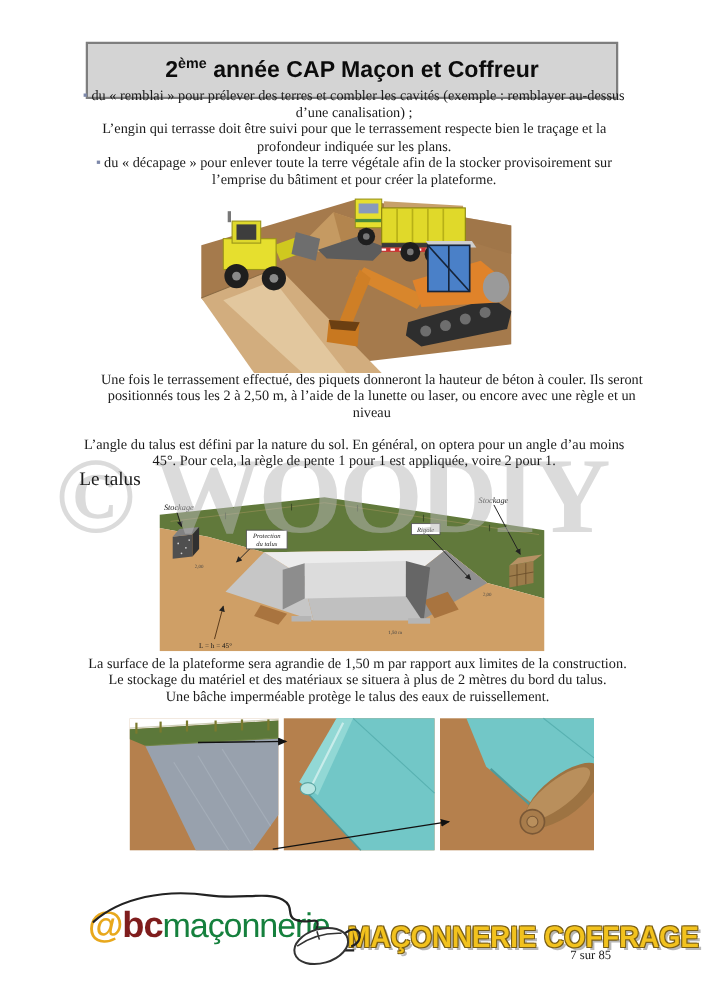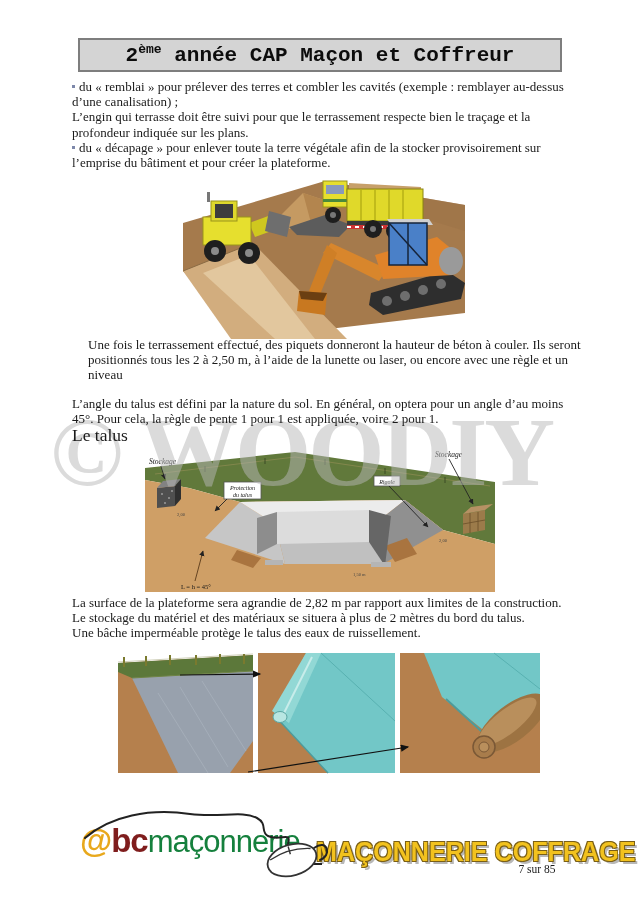--- a/index.html
+++ b/index.html
@@ -1,29 +1,29 @@
 <!DOCTYPE html>
 <html><head>
 <meta charset="utf-8">
 <style>
   html,body { margin:0; padding:0; background:#ffffff; }
   .page {
     position:relative; width:640px; height:906px; background:#fff;
     font-family:"Liberation Serif", serif; color:#1a1a1a; overflow:hidden;
   }
   .header-box {
-    position:absolute; left:78px; top:38px; width:484px; height:34px;
+    position:absolute; left:78px; top:38px; width:484px; height:52px;
     background:#d4d4d4; border:2px solid #7e7e7e; box-sizing:border-box;
     display:flex; align-items:center; justify-content:center;
-    font-family:Liberation Mono, monospace; font-weight:bold; font-size:21px; color:#0c0c0c;
+    font-family:Liberation Sans, sans-serif; font-weight:bold; font-size:21px; color:#0c0c0c;
     z-index:3;
   }
   .header-box sup { font-size:13px; vertical-align:super; line-height:0; }
   .tblock { position:absolute; left:72px; width:500px; font-size:13px; line-height:15.2px; z-index:3; }
-  .tblock p { margin:0; }
+  .tblock p { margin:0;text-align:center; }
   .blt {
     display:inline-block; width:3px; height:3px; background:#7d88aa;
     margin-right:4px; vertical-align:3px;
   }
   .h-talus { position:absolute; left:72px; top:389px; font-size:17.5px; line-height:20px; z-index:3;margin-top:36px; }
   .fig { position:absolute; z-index:1; }
   .watermark {
     position:absolute; left:50px; top:396px; width:560px; height:115px;
     font-family:Liberation Serif, serif; font-weight:bold; font-size:98px;
     letter-spacing:-3px; color:rgba(184,184,184,0.50); z-index:2;
@@ -195,21 +195,21 @@
       <line x1="244" y1="38" x2="283" y2="79" stroke="#222" stroke-width="0.9" marker-end="url(#ah2)"></line>
       <text x="36" y="141" font-size="6.5" font-style="normal">L = h = 45°</text>
       <line x1="50" y1="133" x2="58" y2="103" stroke="#5a3a1a" stroke-width="0.9" marker-end="url(#ah2)"></line>
       <text x="32" y="68" font-size="4.5" font-style="normal" fill="#444">2,00</text>
       <text x="294" y="94" font-size="4.5" font-style="normal" fill="#444">2,00</text>
       <text x="208" y="128" font-size="4.5" font-style="normal" fill="#444">1,50 m</text>
     </g>
   </svg>
 
   <div class="tblock" style="top:595px; width:506px;">
-    <p>La surface de la plateforme sera agrandie de 2,82 m par rapport aux limites de la construction.</p>
+    <p>La surface de la plateforme sera agrandie de 1,50 m par rapport aux limites de la construction.</p>
     <p>Le stockage du matériel et des matériaux se situera à plus de 2 mètres du bord du talus.</p>
     <p>Une bâche imperméable protège le talus des eaux de ruissellement.</p>
   </div>
 
   <svg class="fig" style="left:100px; top:651px;" width="440" height="128" viewBox="0 0 440 128">
     <defs>
       <marker id="ah3" markerWidth="8" markerHeight="8" refX="6" refY="3" orient="auto">
         <polygon points="0,0 7,3 0,6" fill="#111"></polygon>
       </marker>
     </defs>

